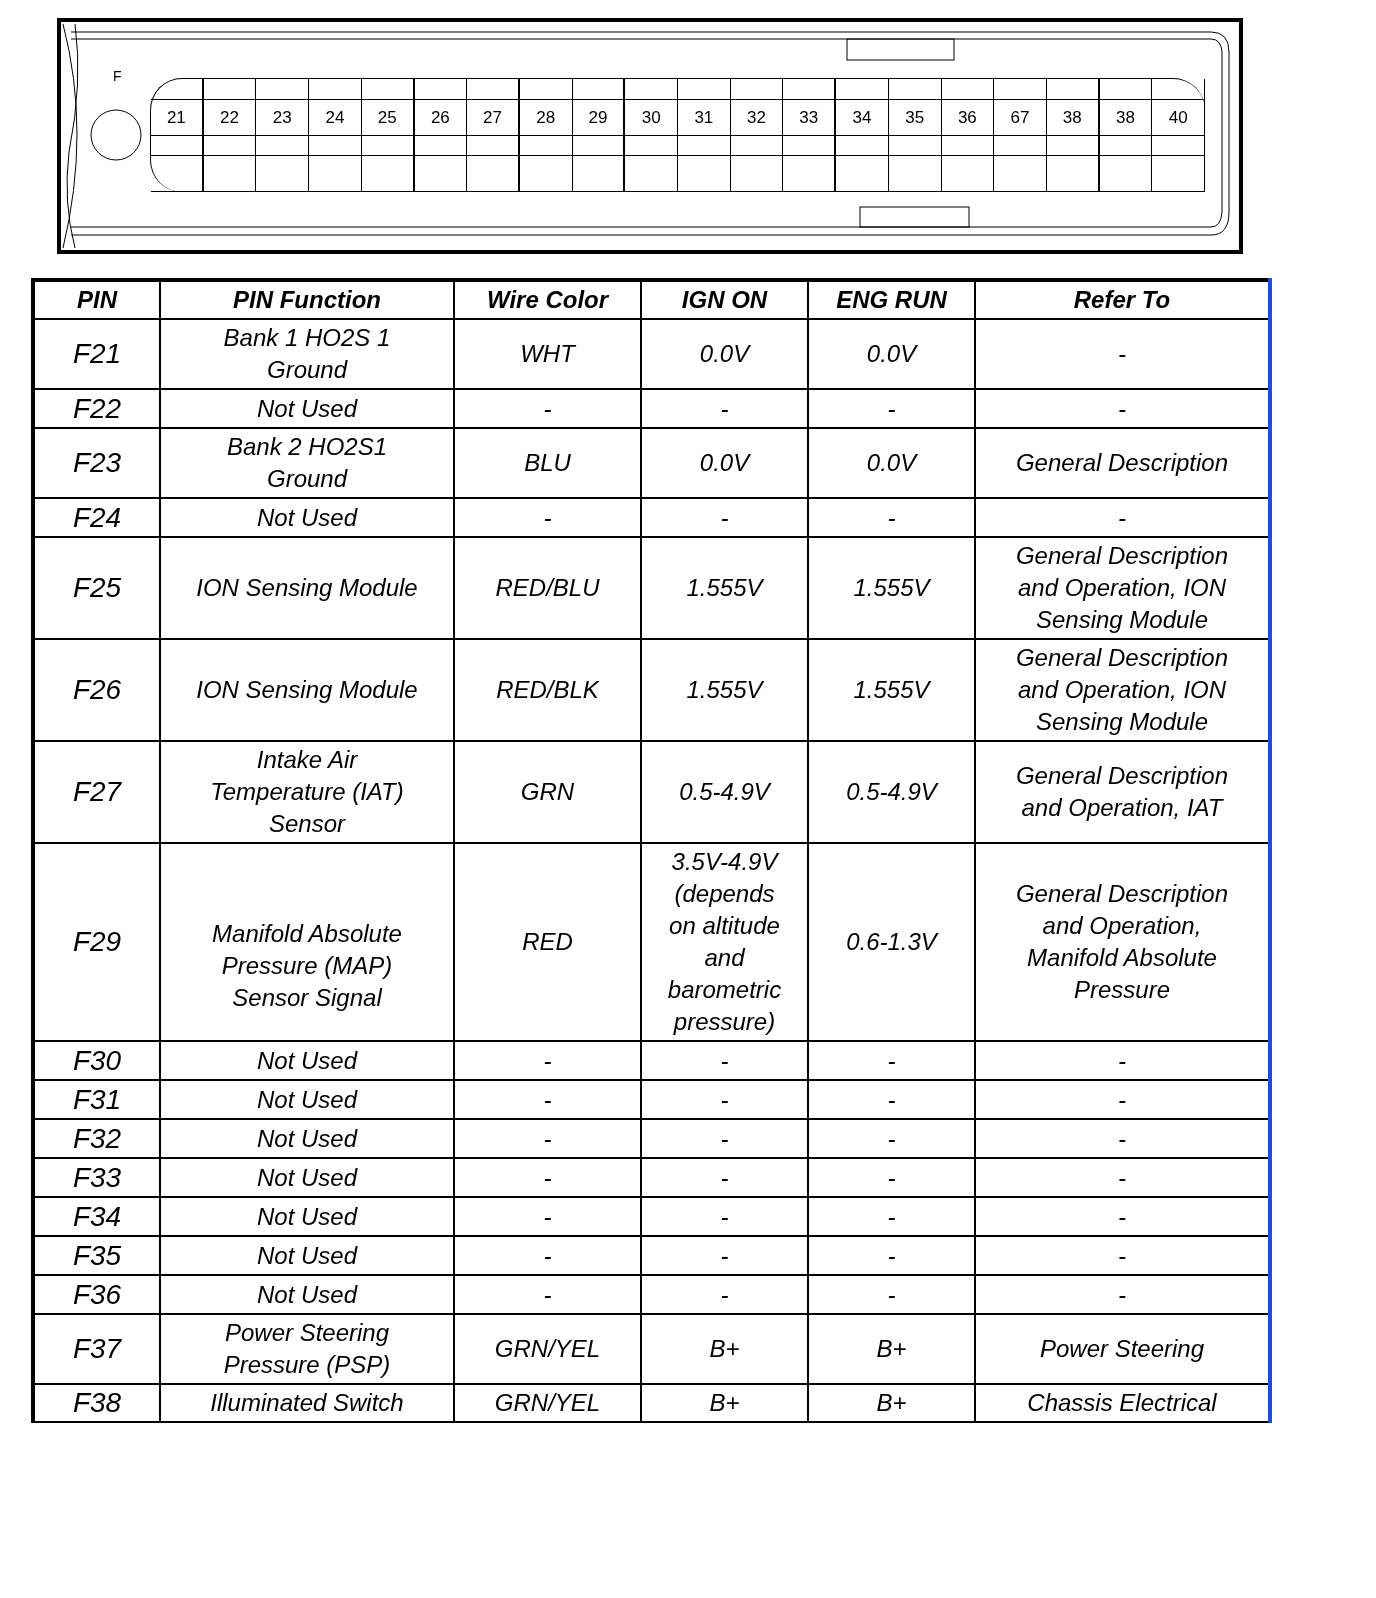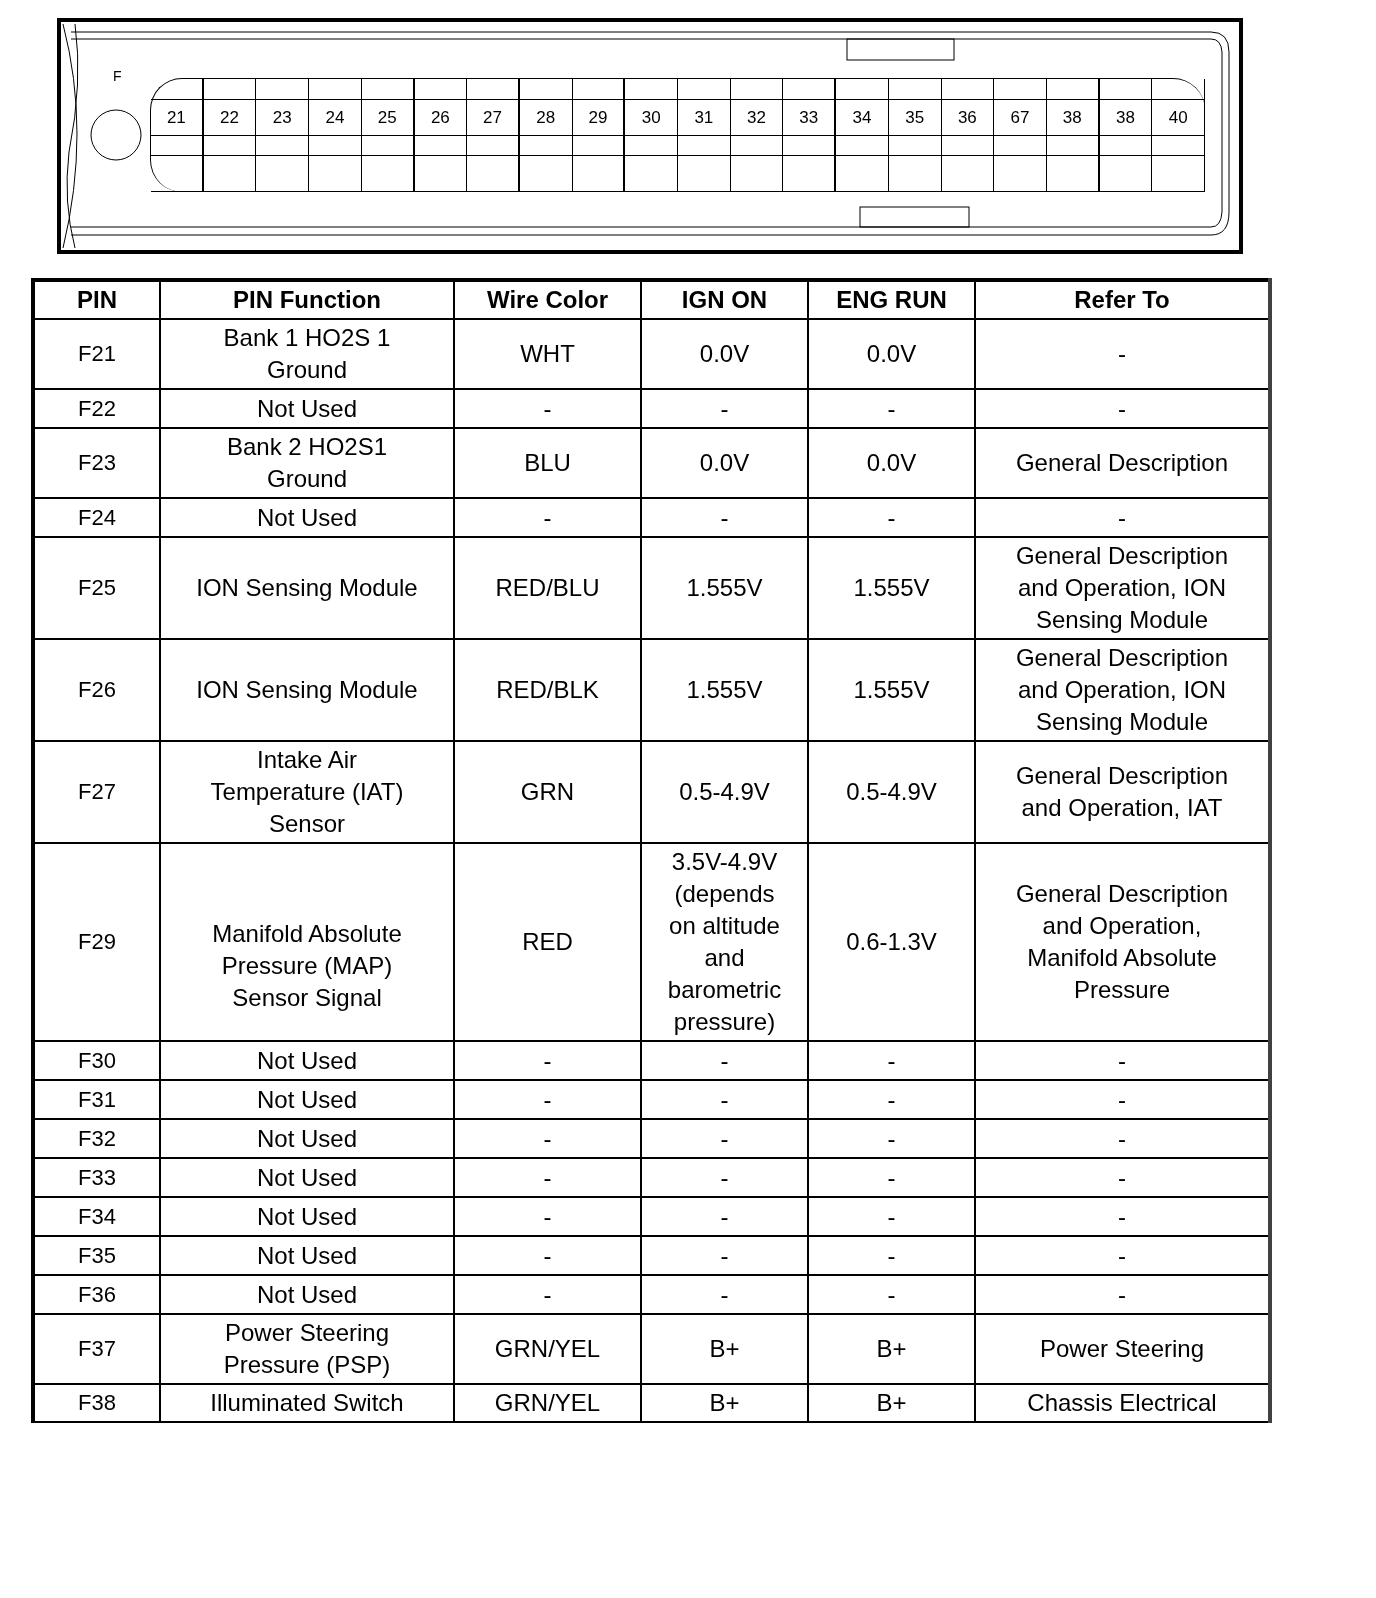--- a/index.html
+++ b/index.html
@@ -16,25 +16,25 @@
               grid-template-rows: 21px 36px 20px 36px;
               border-top: 1px solid #000; border-left: 1px solid #000; border-radius: 32px; }
   .pin-cell { border-right: 1px solid #000; border-bottom: 1px solid #000;
               box-sizing: border-box; display: flex; align-items: center; justify-content: center;
               font-size: 17px; }
   .pin-cell.thick { border-right: 2px solid #000; }
 
   
   #pin-table { position: absolute; left: 31px; top: 278px; width: 1241px;
                border-collapse: collapse; table-layout: fixed;
-               border-left: 4px solid #000; border-right: 4px solid #404040; border-top: 4px solid #000; }
+               border-left: 4px solid #000; border-right: 4px solid #1d4ed8; border-top: 4px solid #000; font-style: italic; }
   #pin-table th, #pin-table td { border: 2px solid #000; text-align: center; vertical-align: middle;
                font-size: 24px; line-height: 32px; padding: 2px 4px; }
   #pin-table th { font-weight: bold; height: 34px; padding: 1px 4px; }
-  #pin-table td.pin { font-size: 22px; }
+  #pin-table td.pin { font-size: 28px; }
   #pin-table tr.short td { height: 33px; padding: 2px 4px; text-align: center; }
 </style>
 </head>
 <body>
 
 <div id="connector">
   <svg width="1178" height="228">
 
     <line x1="10" y1="10" x2="1150" y2="10" stroke="#000" stroke-width="1"></line>
     <line x1="10" y1="17" x2="1150" y2="17" stroke="#000" stroke-width="1"></line>

